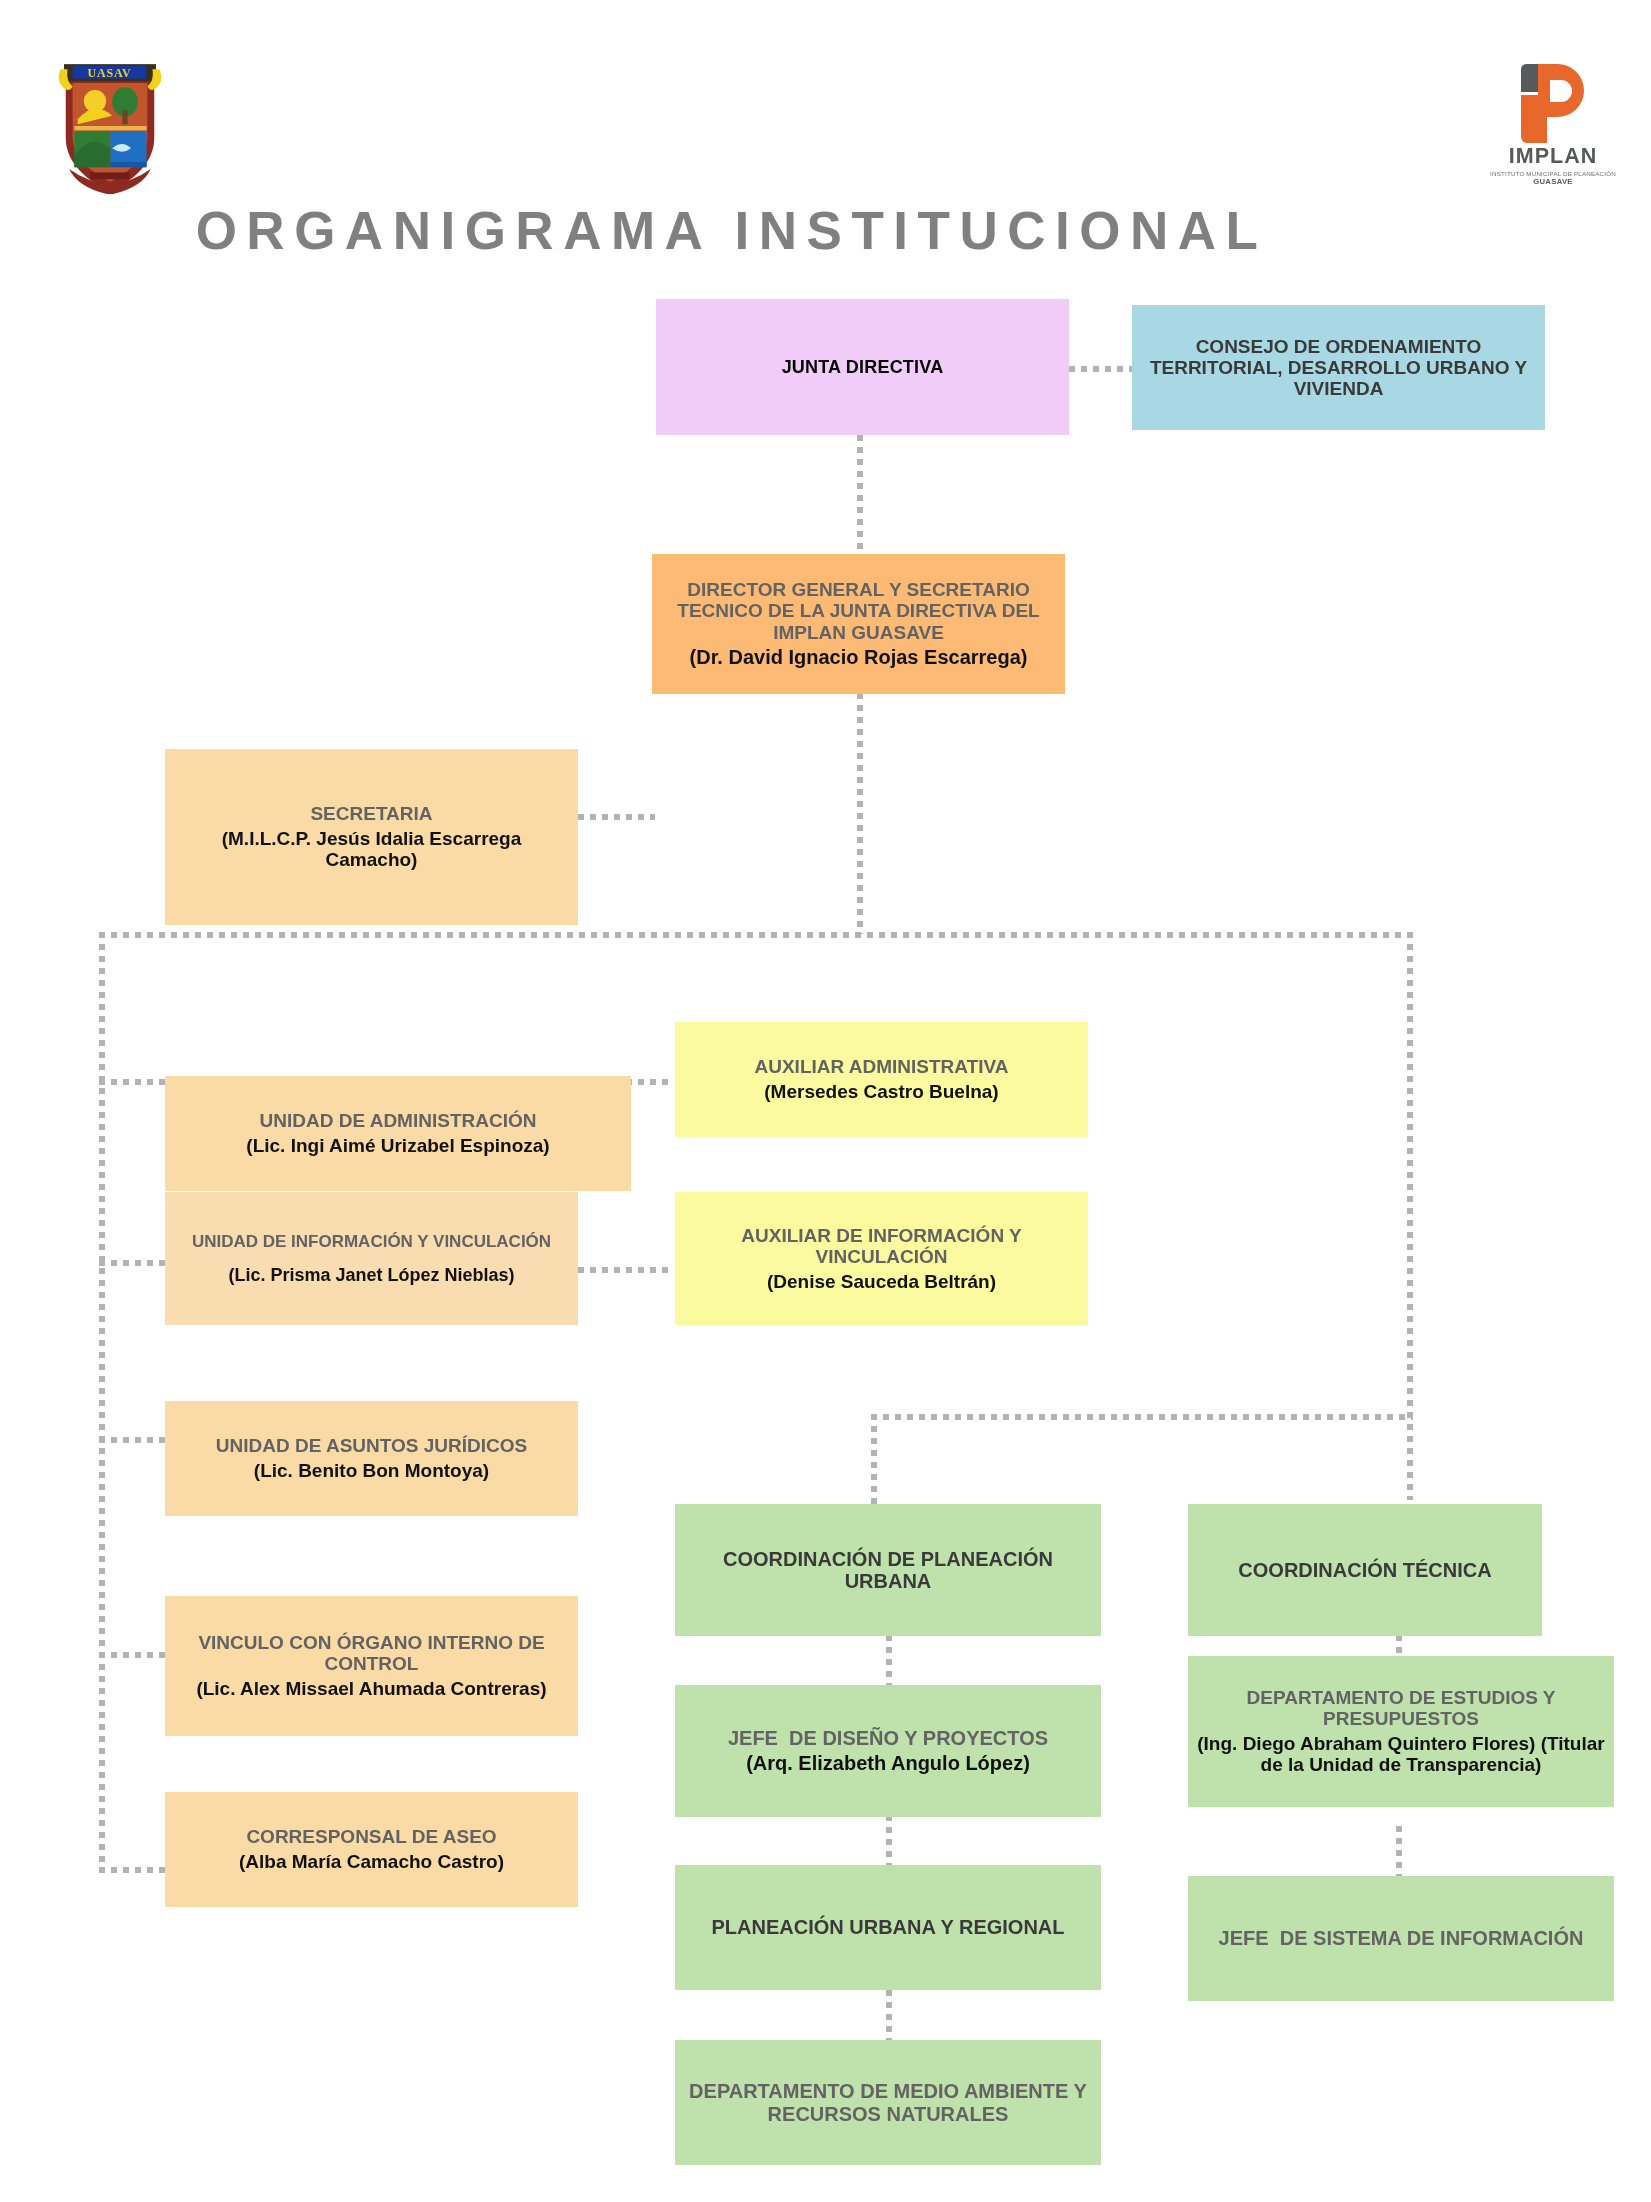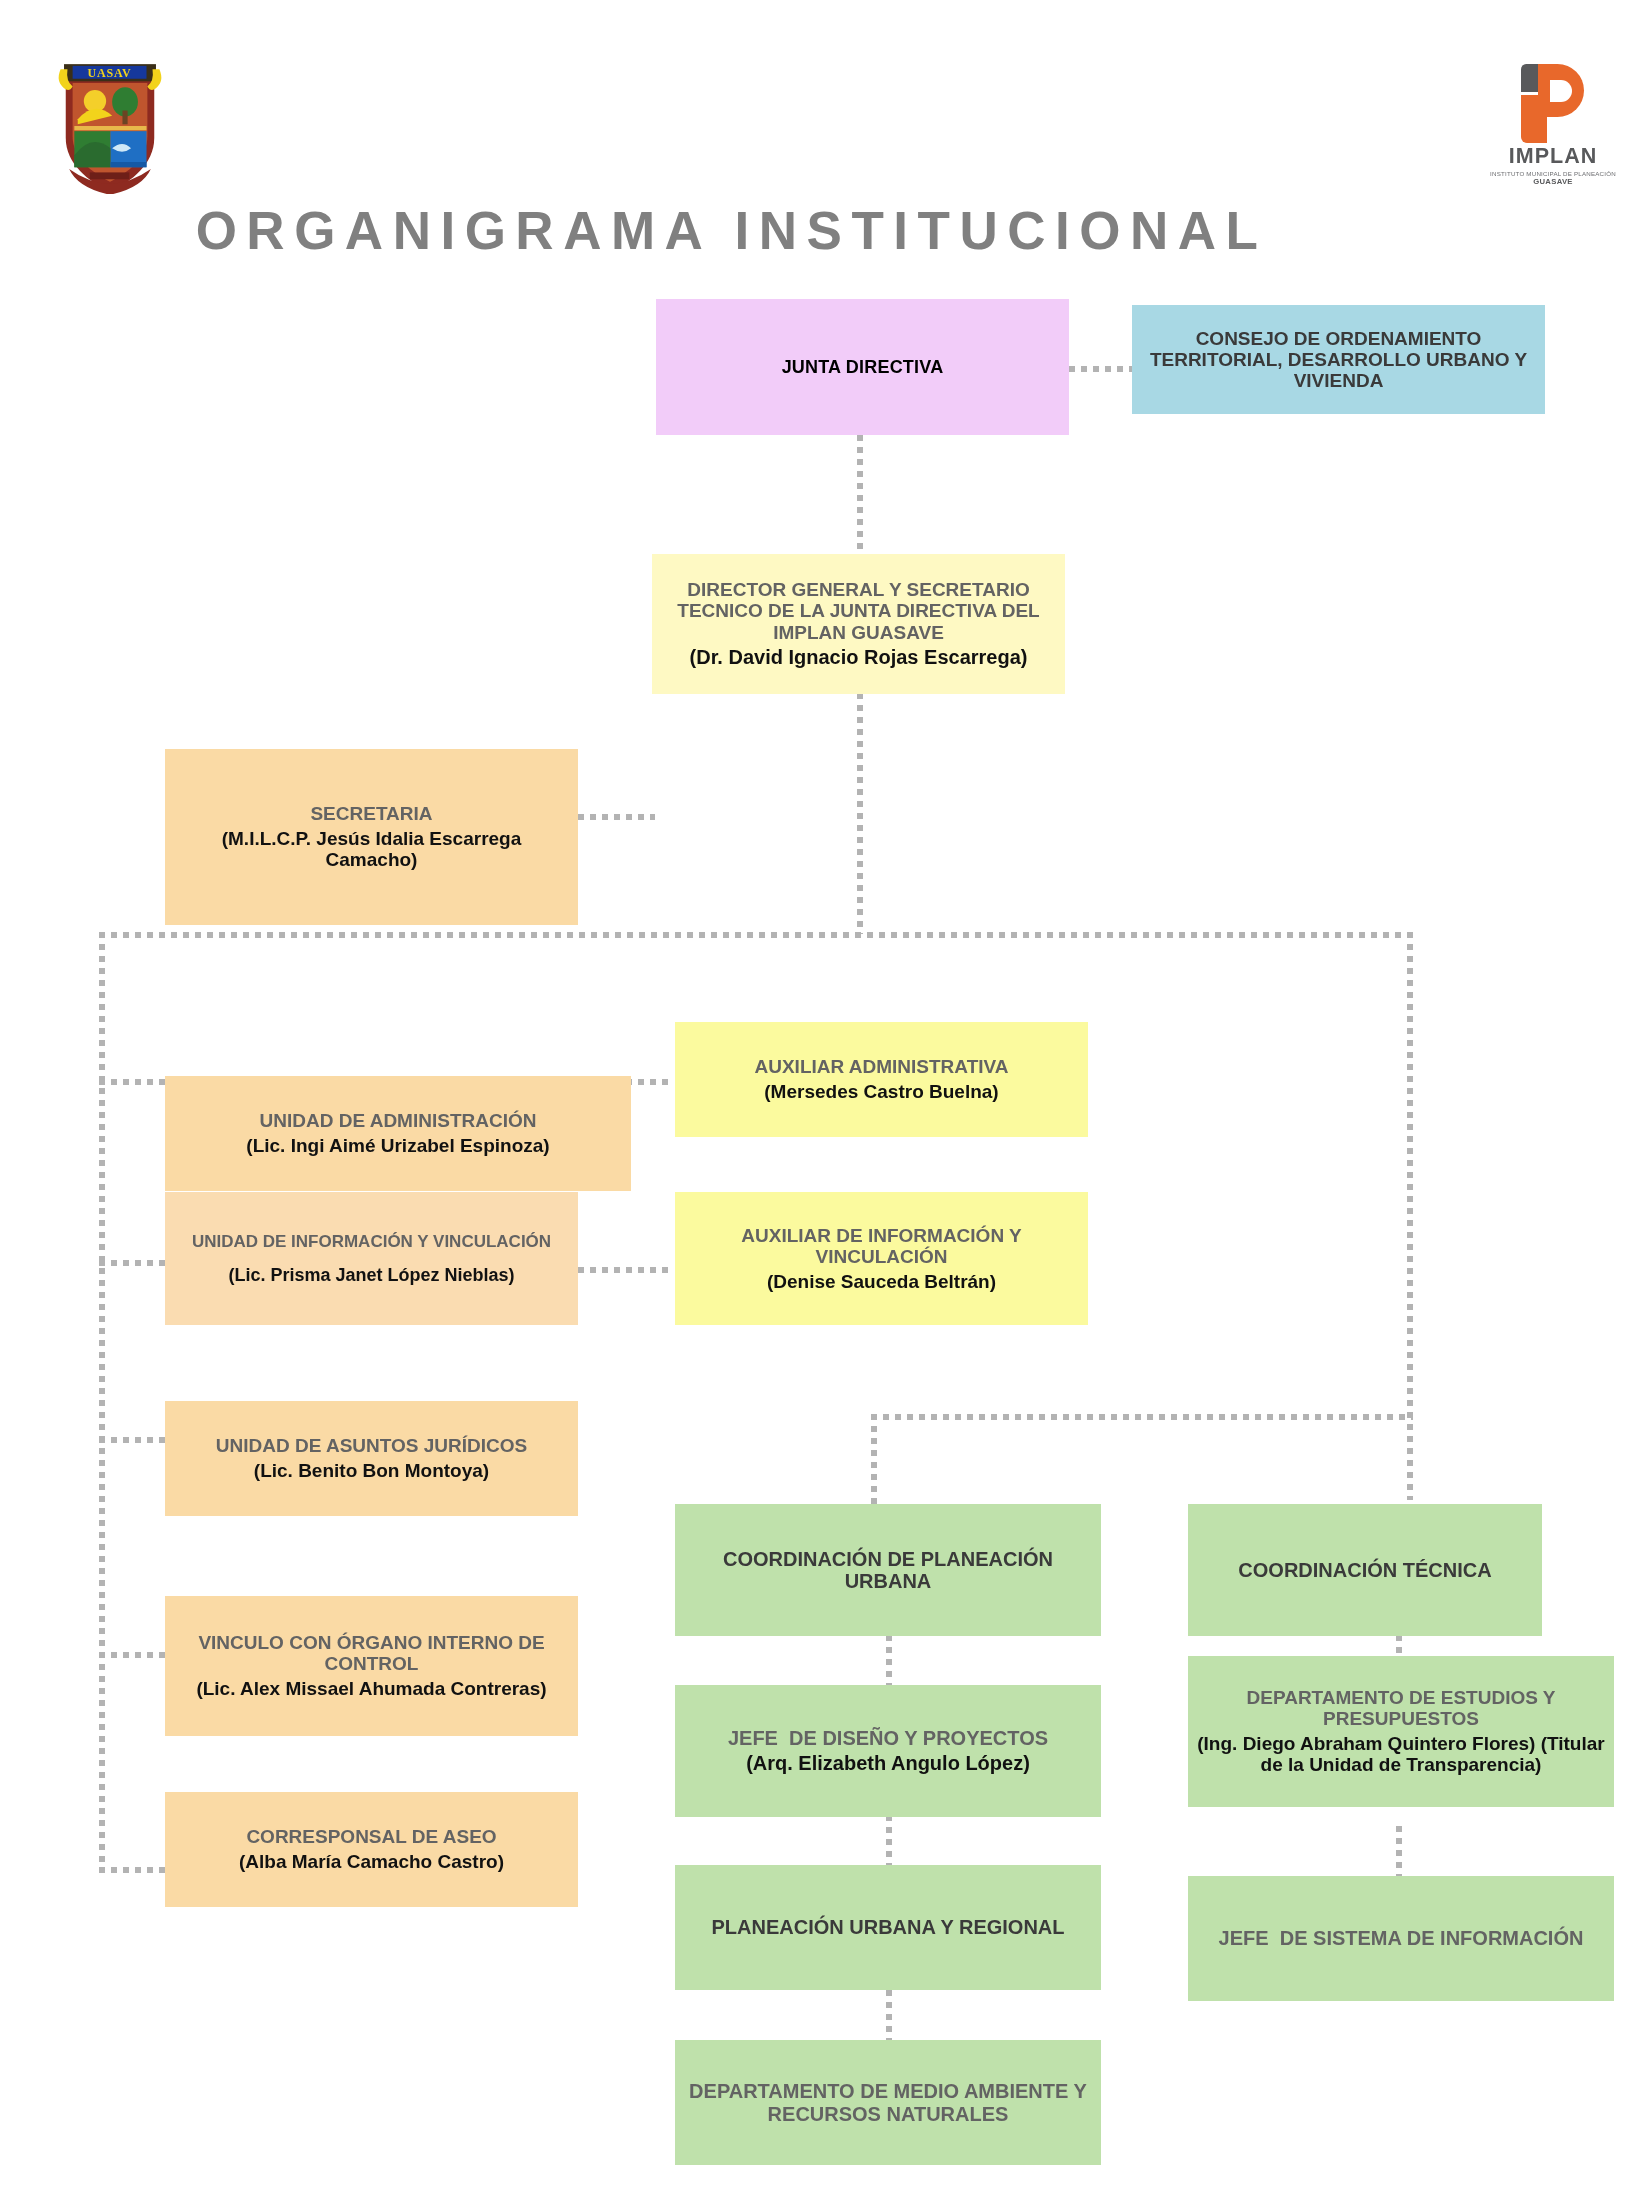--- a/index.html
+++ b/index.html
@@ -44,21 +44,21 @@
     font-family:"Liberation Sans Narrow","Liberation Sans",sans-serif;
     color:#636363;font-weight:bold;line-height:1.12;white-space:pre-wrap;}
   .node .person{
     font-family:"Liberation Sans",sans-serif;
     color:#111111;font-weight:bold;line-height:1.14;margin-top:3.4px;white-space:pre-wrap;}
   .node.dark-role .role{color:#3a3a3a;}
   .node.black-role .role{color:#000000;}
 
   .c-purple{background:#f2ccf9;}
   .c-blue{background:#a8d8e4;}
-  .c-pink{background:#fef9c3;}
+  .c-pink{background:#fdba74;}
   .c-orange{background:#fadaa5;}
   .c-orange-l{background:#fadcb1;}
   .c-yellow{background:#fbfa9e;}
   .c-green{background:#bfe1ab;}
 
   
   .hdot{position:absolute;height:6px;
     background-image:linear-gradient(to right,#b3b3b3 0 6px,transparent 6px 12px);
     background-size:12px 6px;background-repeat:repeat-x;}
   .vdot{position:absolute;width:6px;
@@ -139,21 +139,21 @@
   <div class="vdot" style="left:886px;top:1815px;height:50px;"></div>
   <div class="vdot" style="left:886px;top:1990px;height:50px;"></div>
 
   <div class="vdot" style="left:1396px;top:1635px;height:50px;"></div>
   <div class="vdot" style="left:1396px;top:1826px;height:50px;"></div>
 
   <div class="node c-purple black-role" style="left:656px;top:299px;width:413px;height:136px;">
     <div class="role" style="font-size:18px;letter-spacing:0.2px;">JUNTA DIRECTIVA</div>
   </div>
 
-  <div class="node c-blue dark-role" style="left:1132px;top:305px;width:413px;height:109px;">
+  <div class="node c-blue dark-role" style="left:1132px;top:305px;width:413px;height:125px;">
     <div class="role" style="font-size:19px;">CONSEJO DE ORDENAMIENTO TERRITORIAL, DESARROLLO URBANO Y VIVIENDA</div>
   </div>
 
   <div class="node c-pink" style="left:652px;top:554px;width:413px;height:140px;">
     <div class="role" style="font-size:19px;">DIRECTOR GENERAL Y SECRETARIO TECNICO DE LA JUNTA DIRECTIVA DEL IMPLAN GUASAVE</div>
     <div class="person" style="font-size:20px;">(Dr. David Ignacio Rojas Escarrega)</div>
   </div>
 
   <div class="node c-orange" style="left:165px;top:749px;width:413px;height:176px;">
     <div class="role" style="font-size:19px;">SECRETARIA</div>

